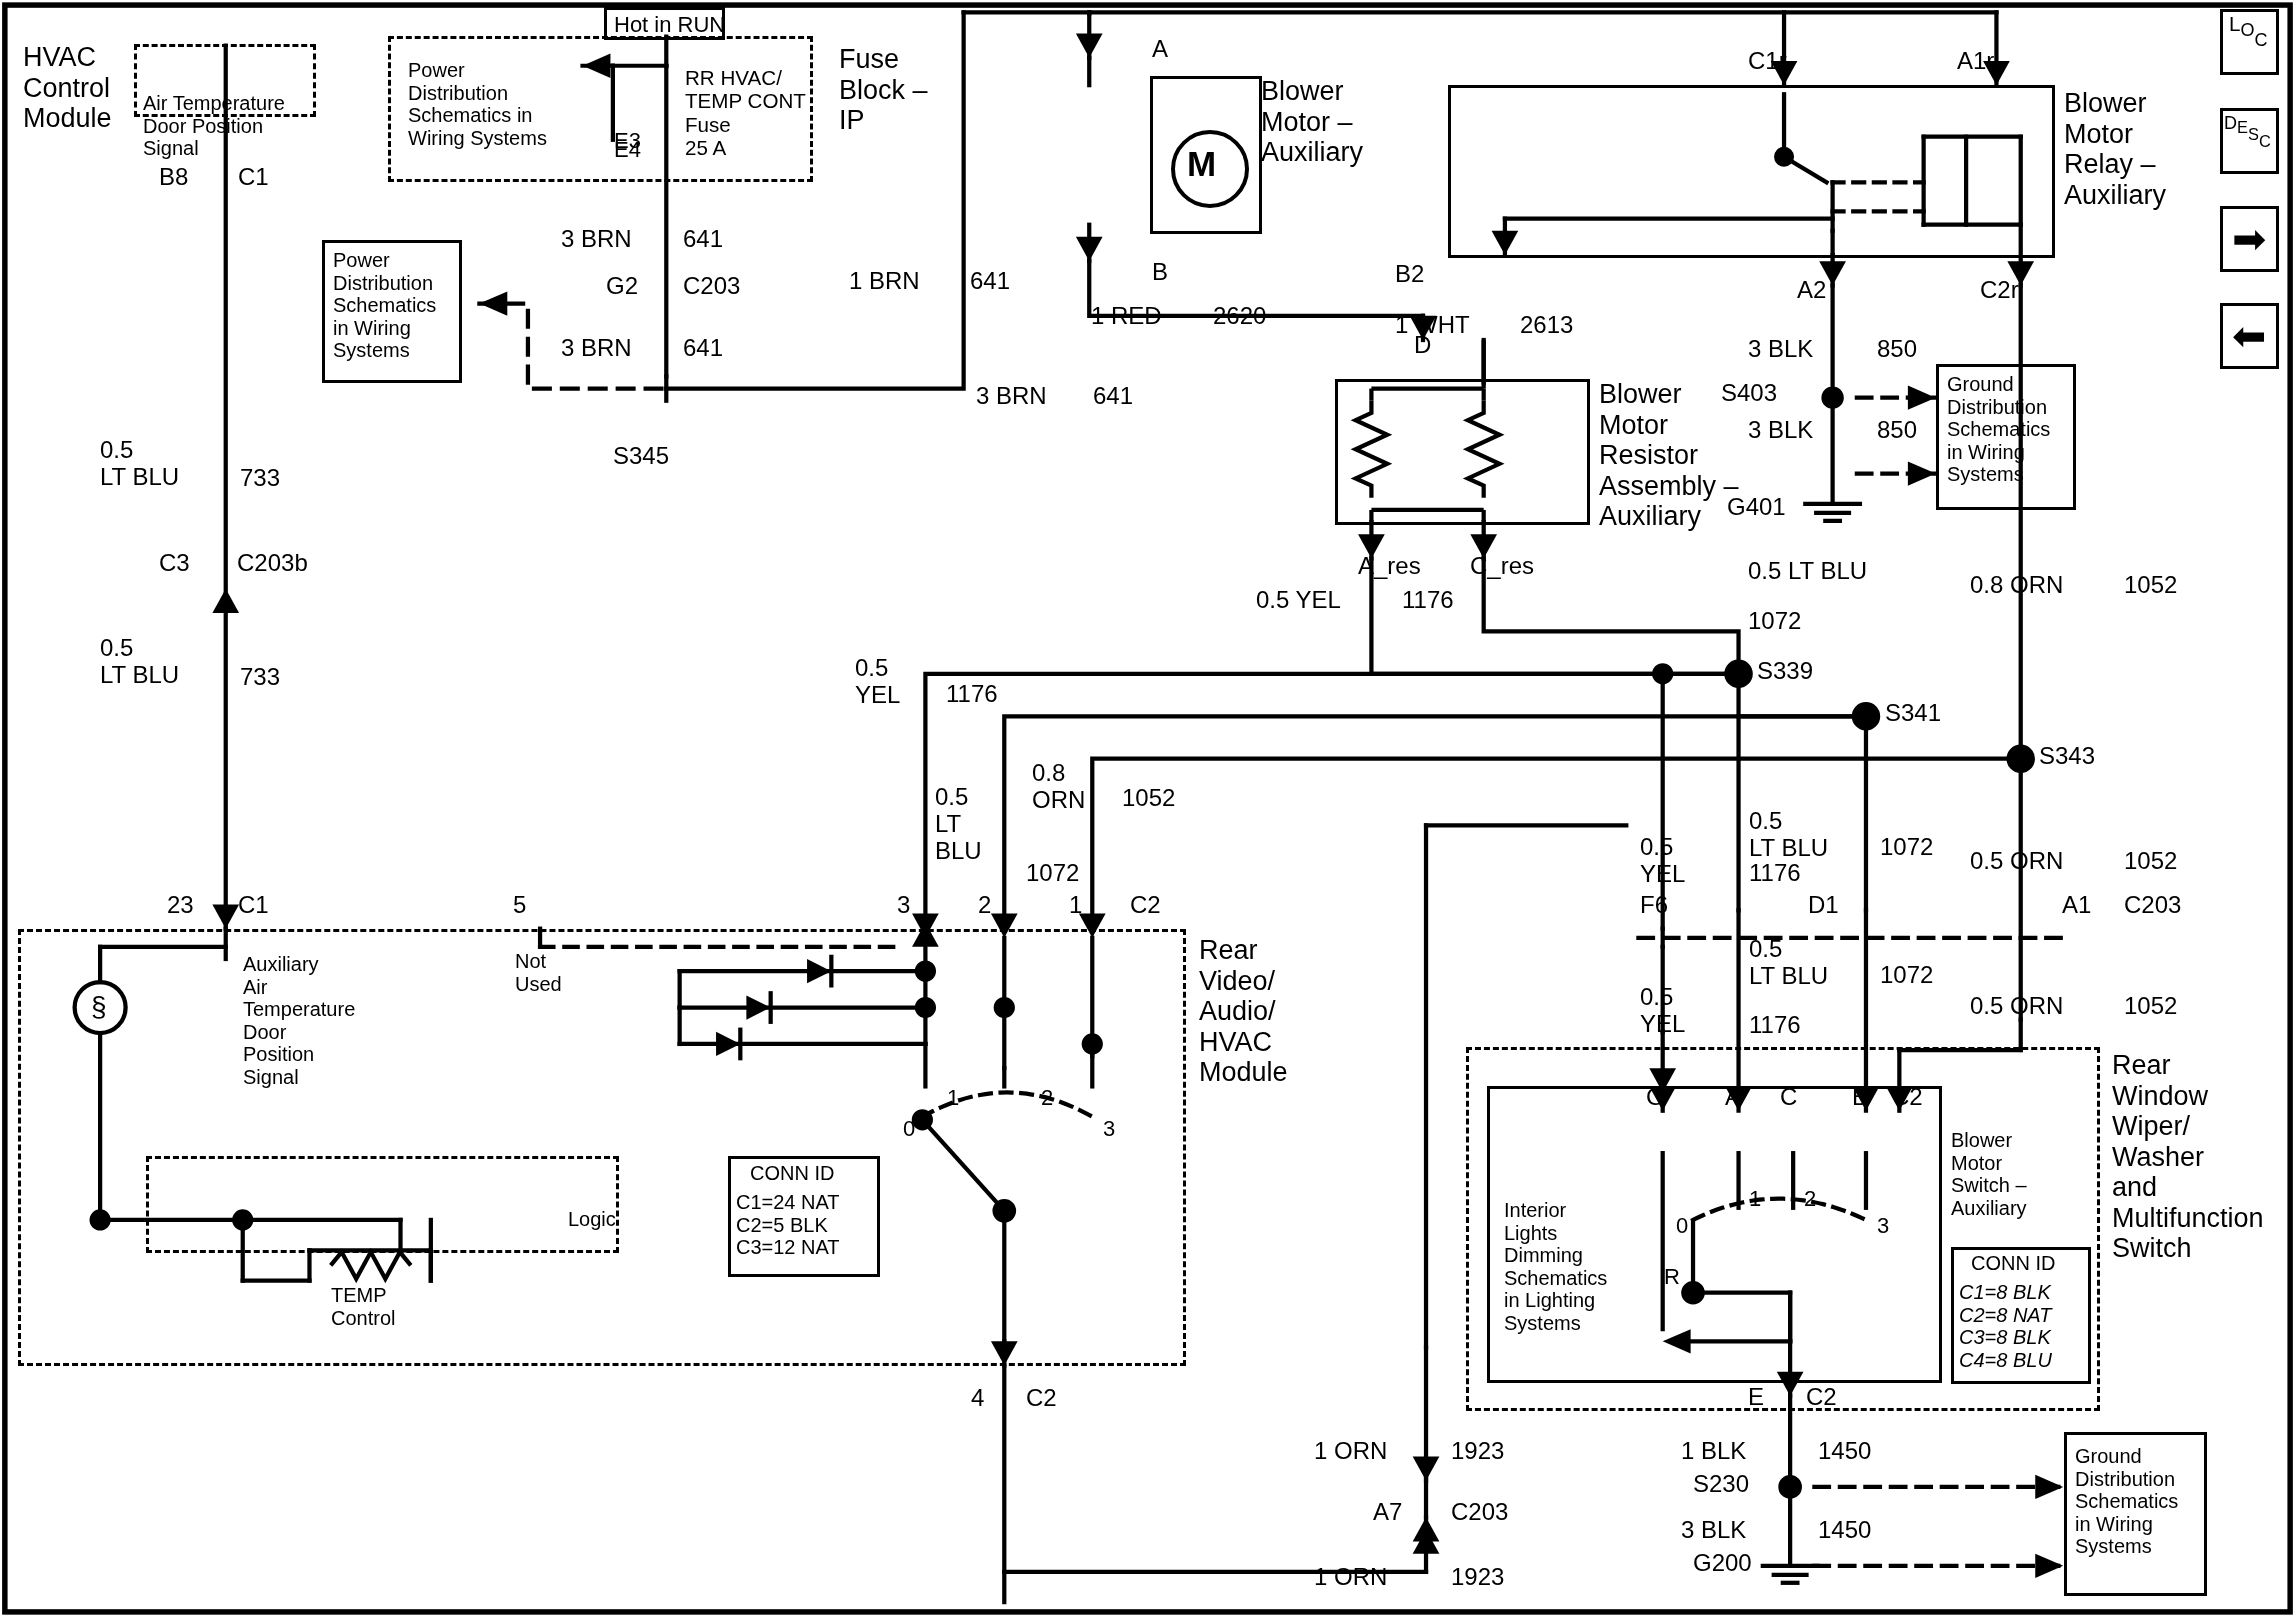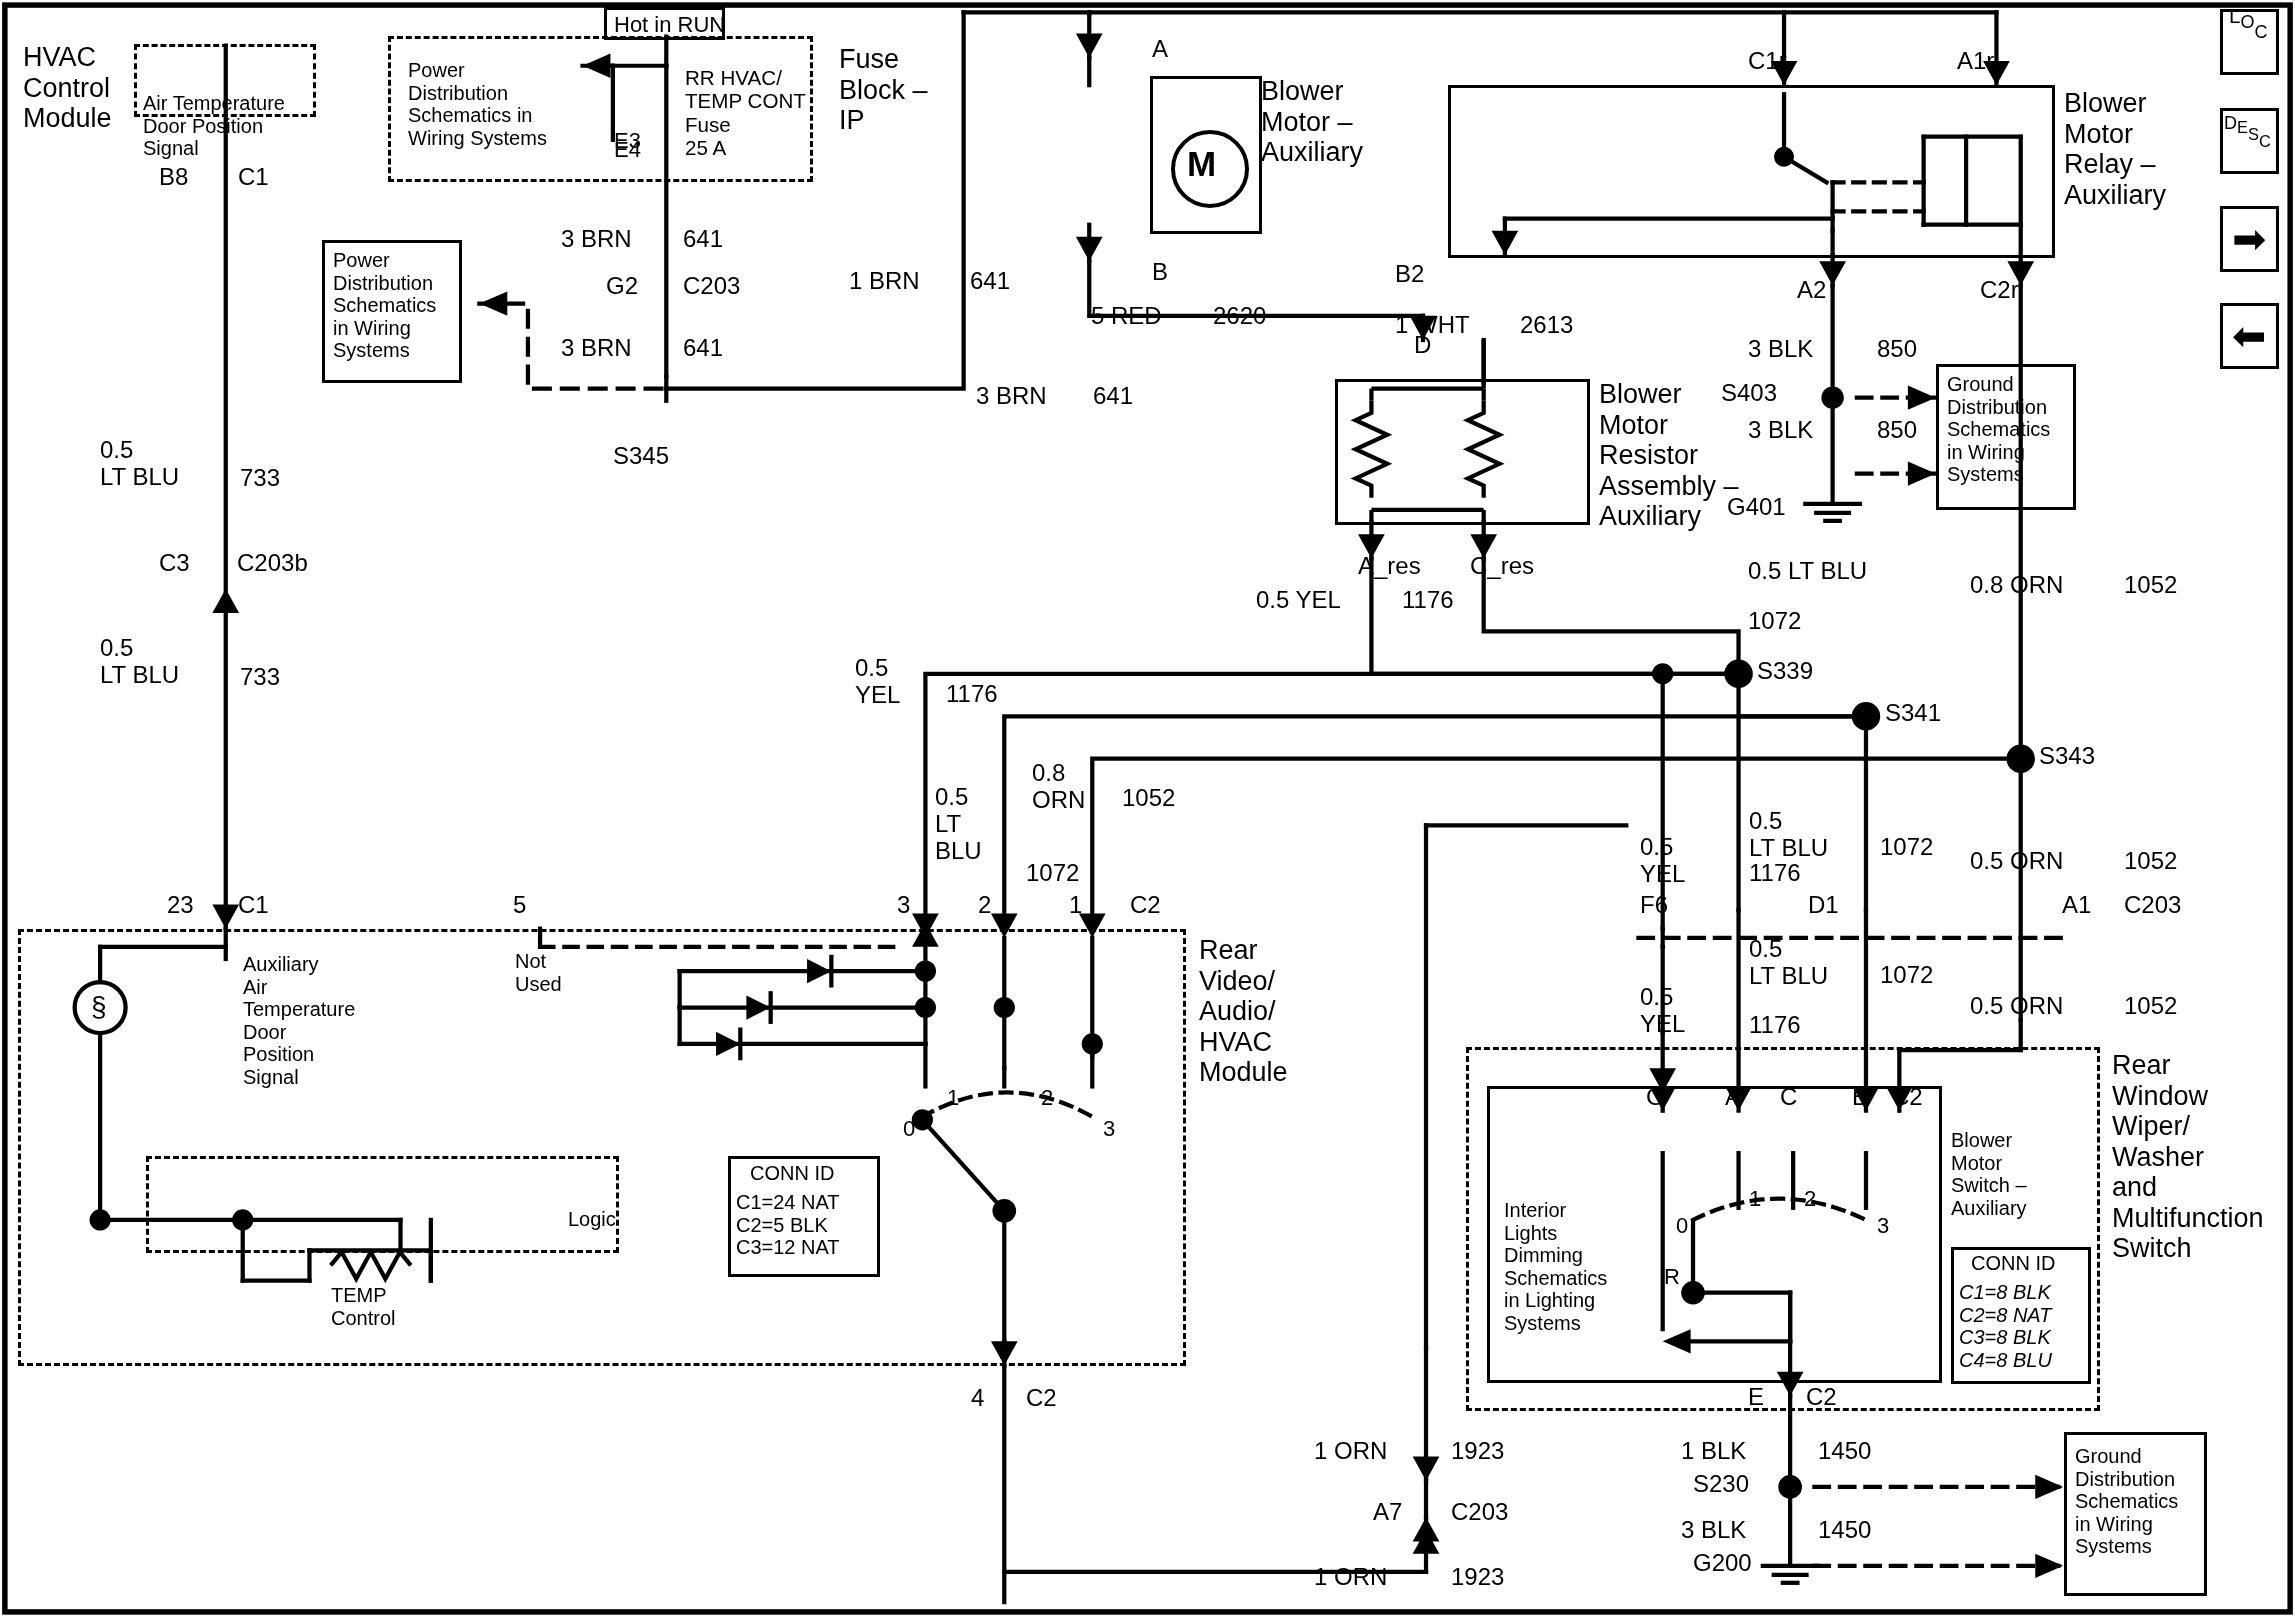--- a/index.html
+++ b/index.html
@@ -285,21 +285,21 @@
   <div class="tbox" style="left:1951px;top:1247px;width:140px;height:137px;"></div>
   <div class="box" style="left:2064px;top:1432px;width:143px;height:164px;"></div>
 
   <div style="position:absolute;left:1171px;top:130px;width:70px;height:70px;border:4.2px solid #000;border-radius:50%;"></div>
 
   <div class="btn" style="left:2220px;top:8.5px;width:59px;height:66px;"></div>
   <div class="btn" style="left:2220px;top:108px;width:59px;height:66px;"></div>
   <div class="btn" style="left:2220px;top:206px;width:59px;height:66px;"></div>
   <div class="btn" style="left:2220px;top:303px;width:59px;height:66px;"></div>
 
-  <div class="lbl" style="left:2229px;top:4px;font-size:20.6px;">L<span style="font-size:18px;vertical-align:-4.9px;">O</span><span style="font-size:18px;vertical-align:-14.6px;">C</span></div>
+  <div class="lbl" style="left:2229px;top:12px;font-size:20.6px;">L<span style="font-size:18px;vertical-align:-4.9px;">O</span><span style="font-size:18px;vertical-align:-14.6px;">C</span></div>
   <div class="lbl" style="left:2224px;top:113px;font-size:18px;">D<span style="font-size:16.4px;vertical-align:-4.2px;">E</span><span style="font-size:16.4px;vertical-align:-11px;">S</span><span style="font-size:16.4px;vertical-align:-18px;">C</span></div>
   <div class="lbl" style="left:2232px;top:214px;font-size:41px;line-height:51px;">➡</div>
   <div class="lbl" style="left:2232px;top:311px;font-size:41px;line-height:51px;">⬅</div>
 
   <div class="lbl" style="left:23px;top:42px;font-size:27px;">HVAC
 Control
 Module</div>
   <div class="lbl" style="left:143px;top:58px;font-size:20px;margin-top:34px;">Air Temperature
 Door Position
 Signal</div>
@@ -413,21 +413,21 @@
 
   <div class="lbl" style="left:561px;top:225px;font-size:24px;">3 BRN</div>
   <div class="lbl" style="left:683px;top:225px;font-size:24px;">641</div>
   <div class="lbl" style="left:561px;top:334px;font-size:24px;">3 BRN</div>
   <div class="lbl" style="left:683px;top:334px;font-size:24px;">641</div>
   <div class="lbl" style="left:849px;top:267px;font-size:24px;">1 BRN</div>
   <div class="lbl" style="left:970px;top:267px;font-size:24px;">641</div>
   <div class="lbl" style="left:976px;top:382px;font-size:24px;">3 BRN</div>
   <div class="lbl" style="left:1093px;top:382px;font-size:24px;">641</div>
 
-  <div class="lbl" style="left:1091px;top:302px;font-size:24px;">5 RED</div>
+  <div class="lbl" style="left:1091px;top:302px;font-size:24px;">1 RED</div>
   <div class="lbl" style="left:1213px;top:302px;font-size:24px;">2620</div>
   <div class="lbl" style="left:1395px;top:311px;font-size:24px;">1 WHT</div>
   <div class="lbl" style="left:1520px;top:311px;font-size:24px;">2613</div>
 
   <div class="lbl" style="left:1748px;top:335px;font-size:24px;">3 BLK</div>
   <div class="lbl" style="left:1877px;top:335px;font-size:24px;">850</div>
   <div class="lbl" style="left:1748px;top:416px;font-size:24px;">3 BLK</div>
   <div class="lbl" style="left:1877px;top:416px;font-size:24px;">850</div>
 
   <div class="lbl" style="left:1721px;top:379px;font-size:24px;">S403</div>

